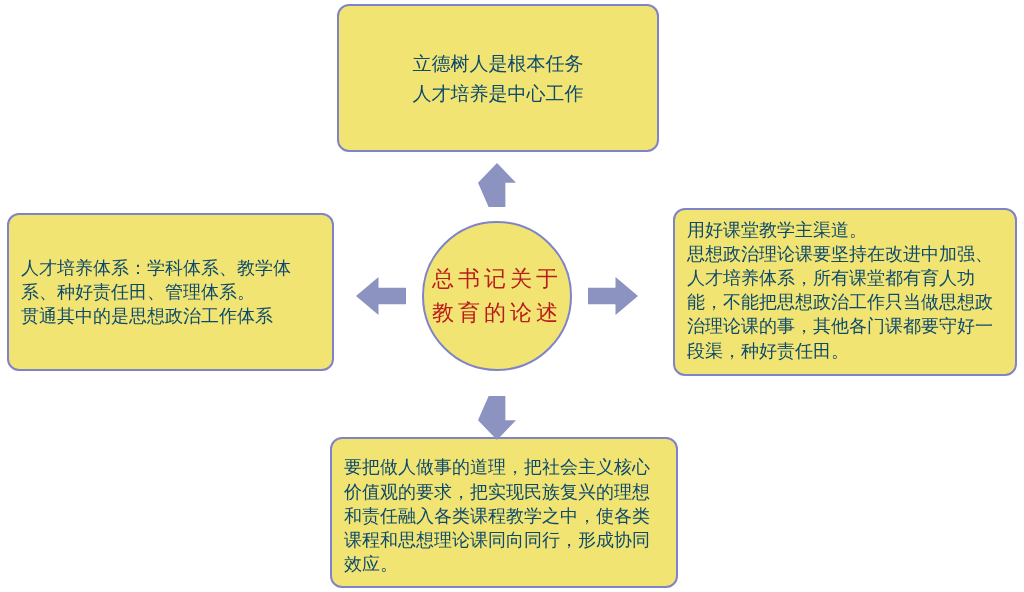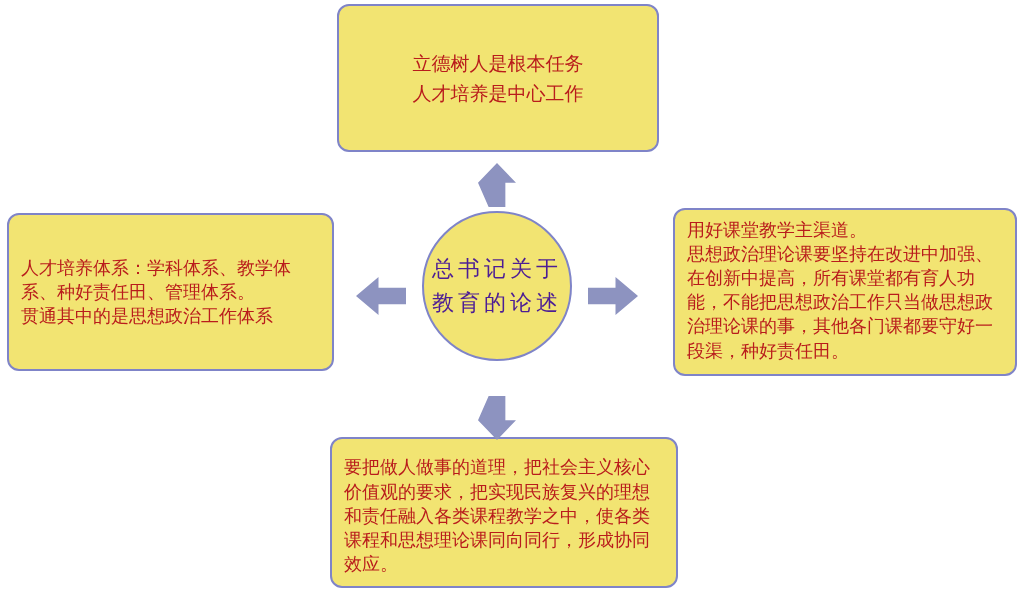--- a/index.html
+++ b/index.html
@@ -9,21 +9,21 @@
     font-family: "DejaVu Serif", "Liberation Serif", serif;
     overflow: hidden;
   }
   .stage { position: absolute; inset: 0; }
 
   .box {
     position: absolute;
     background: #f2e472;
     border: 2px solid #7f84c8;
     border-radius: 12px;
-    color: #b91c1c;
+    color: #0c4a6e;
     font-size: 18px;
     line-height: 1.34;
     white-space: pre-line;
     padding: 10px 12px;
     display: flex;
     align-items: center;
   }
   .box .txt { width: 100%; }
 
   .box-top {
@@ -38,26 +38,26 @@
     left: 673px; top: 208px; width: 344px; height: 168px;
     align-items: flex-start; padding-top: 8px;
   }
   .box-bottom {
     left: 330px; top: 437px; width: 348px; height: 151px;
     align-items: flex-end; padding-top: 12px;
   }
 
   .center-circle {
     position: absolute;
-    left: 422px; top: 211px;
+    left: 422px; top: 221px;
     width: 150px; height: 150px;
     border-radius: 50%;
     background: #f2e472;
     border: 2px solid #7f84c8;
-    color: #4c1d95;
+    color: #b91c1c;
     font-size: 22px;
     line-height: 1.55;
     letter-spacing: 4px;
     display: flex;
     align-items: center;
     justify-content: center;
     text-align: center;
     white-space: pre-line;
   }
 
@@ -92,21 +92,21 @@
 人才培养是中心工作</div>
   </div>
 
   <div class="box box-left">
     <div class="txt">人才培养体系：学科体系、教学体系、种好责任田、管理体系。
 贯通其中的是思想政治工作体系</div>
   </div>
 
   <div class="box box-right">
     <div class="txt">用好课堂教学主渠道。
-思想政治理论课要坚持在改进中加强、在创新中提高，所有课堂都有育人功能，不能把思想政治工作只当做思想政治理论课的事，其他各门课都要守好一段渠，种好责任田。</div>
+思想政治理论课要坚持在改进中加强、人才培养体系，所有课堂都有育人功能，不能把思想政治工作只当做思想政治理论课的事，其他各门课都要守好一段渠，种好责任田。</div>
   </div>
 
   <div class="box box-bottom">
     <div class="txt">要把做人做事的道理，把社会主义核心价值观的要求，把实现民族复兴的理想和责任融入各类课程教学之中，使各类课程和思想理论课同向同行，形成协同效应。</div>
   </div>
 
   <div class="center-circle">
     <div class="txt">总书记关于
 教育的论述</div>
   </div>

